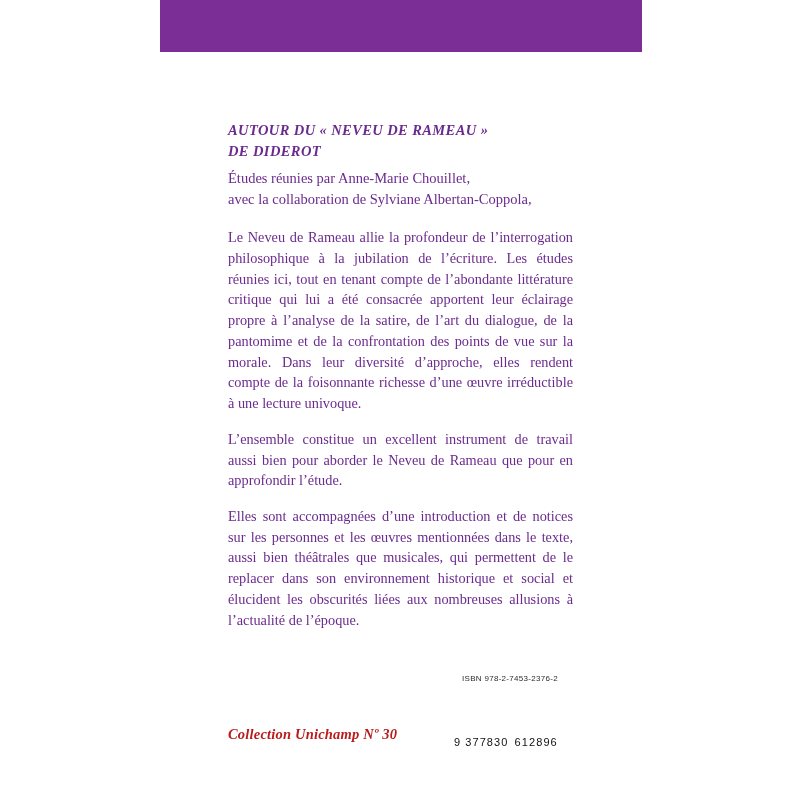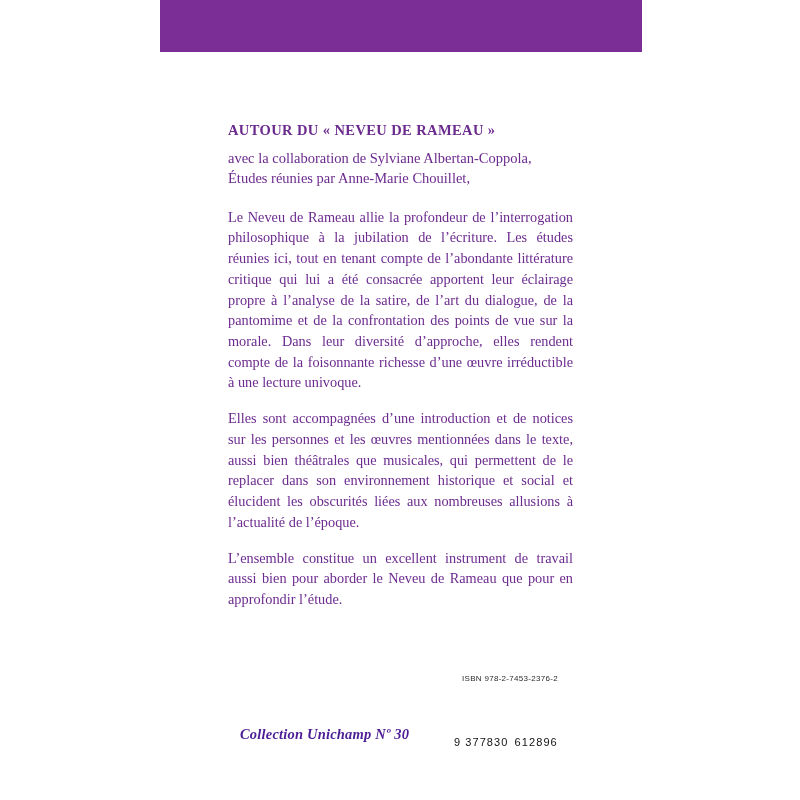--- a/index.html
+++ b/index.html
@@ -34,20 +34,21 @@
     width: 345px;
   }
   .title {
     font-size: 14.5px;
     font-weight: bold;
     letter-spacing: 0.4px;
     line-height: 1.42;
     color: #6b2a8e;
     margin: 0 0 7px 0;
     text-transform: uppercase;
+    font-style: italic;
   }
   .title .line2 {
     display: block;
   }
   .credits {
     font-size: 14.5px;
     line-height: 1.42;
     color: #6b2a8e;
     margin: 0 0 18px 0;
   }
@@ -57,26 +58,26 @@
   .para {
     font-size: 14.3px;
     line-height: 1.45;
     text-align: justify;
     color: #6b2a8e;
     margin: 0 0 15px 0;
     hyphens: auto;
   }
   .footer-line {
     position: absolute;
-    left: 240px;
+    left: 228px;
     top: 726px;
     font-size: 14.5px;
     font-style: italic;
     font-weight: bold;
-    color: #4c1d95;
+    color: #b91c1c;
     letter-spacing: 0.2px;
   }
   .barcode-box {
     position: absolute;
     left: 452px;
     top: 672px;
     width: 135px;
     height: 83px;
     background: #ffffff;
     border: none;
@@ -127,30 +128,31 @@
 <body>
 
 <div class="page">
 
   <div class="top-band"></div>
 
   <div class="content">
 
     <div class="title">
       <span>Autour du « Neveu de Rameau »</span>
+      <span class="line2">de Diderot</span>
     </div>
 
     <div class="credits">
+      <div>Études réunies par Anne-Marie Chouillet,</div>
       <div>avec la collaboration de Sylviane Albertan-Coppola,</div>
-      <div>Études réunies par Anne-Marie Chouillet,</div>
     </div>
 
     <p class="para">Le Neveu de Rameau allie la profondeur de l’interrogation philosophique à la jubilation de l’écriture. Les études réunies ici, tout en tenant compte de l’abondante littérature critique qui lui a été consacrée apportent leur éclairage propre à l’analyse de la satire, de l’art du dialogue, de la pantomime et de la confrontation des points de vue sur la morale. Dans leur diversité d’approche, elles rendent compte de la foisonnante richesse d’une œuvre irréductible à une lecture univoque.</p>
+    <p class="para">L’ensemble constitue un excellent instrument de travail aussi bien pour aborder le Neveu de Rameau que pour en approfondir l’étude.</p>
     <p class="para">Elles sont accompagnées d’une introduction et de notices sur les personnes et les œuvres mentionnées dans le texte, aussi bien théâtrales que musicales, qui permettent de le replacer dans son environnement historique et social et élucident les obscurités liées aux nombreuses allusions à l’actualité de l’époque.</p>
-    <p class="para">L’ensemble constitue un excellent instrument de travail aussi bien pour aborder le Neveu de Rameau que pour en approfondir l’étude.</p>
 
   </div>
 
   <div class="footer-line">Collection Unichamp Nº 30</div>
 
   <div class="barcode-box">
     <div class="isbn-text">
       <span>ISBN</span>
       <span>978-2-7453-2376-2</span>
     </div>

